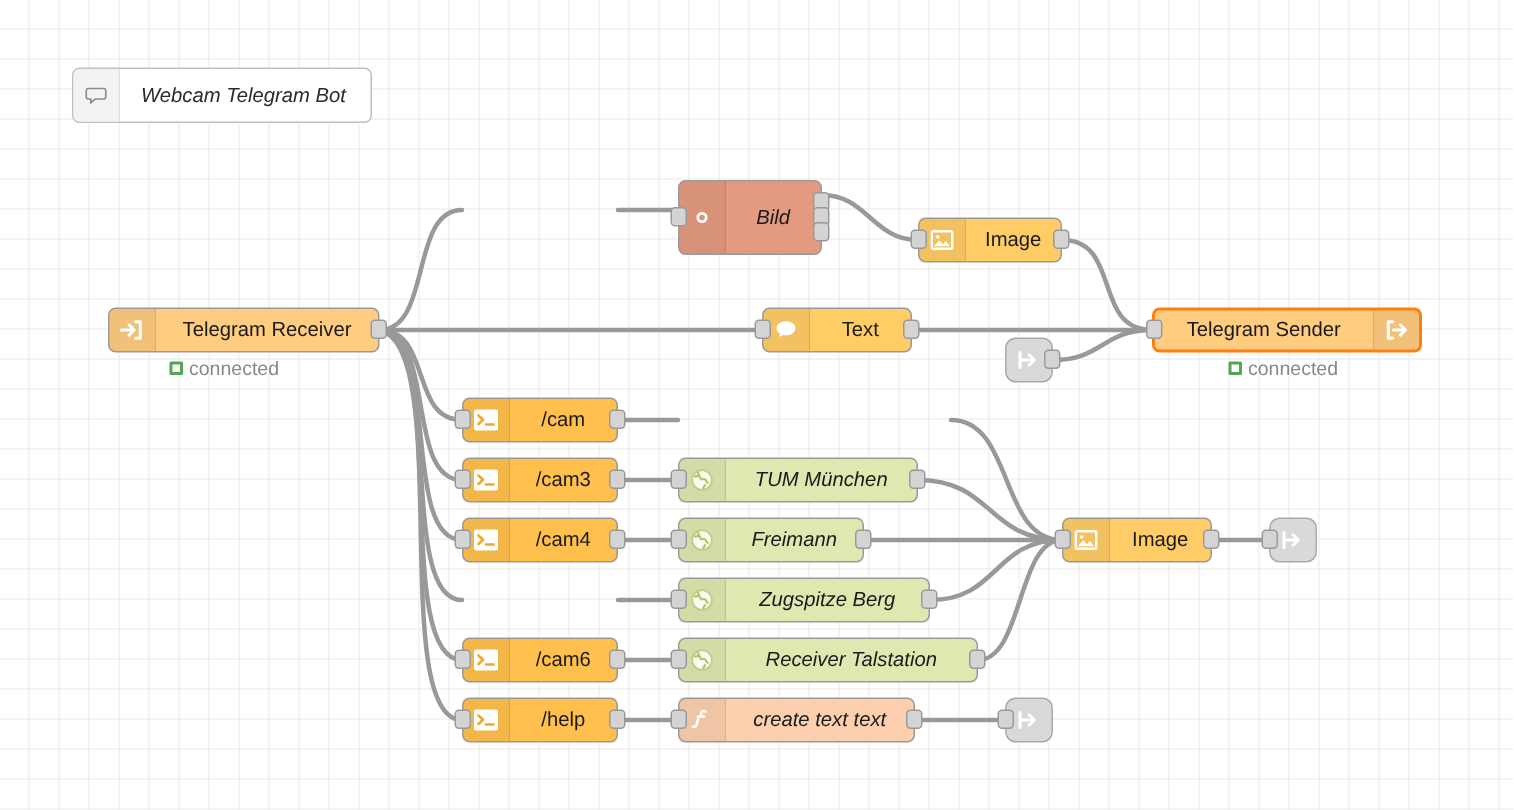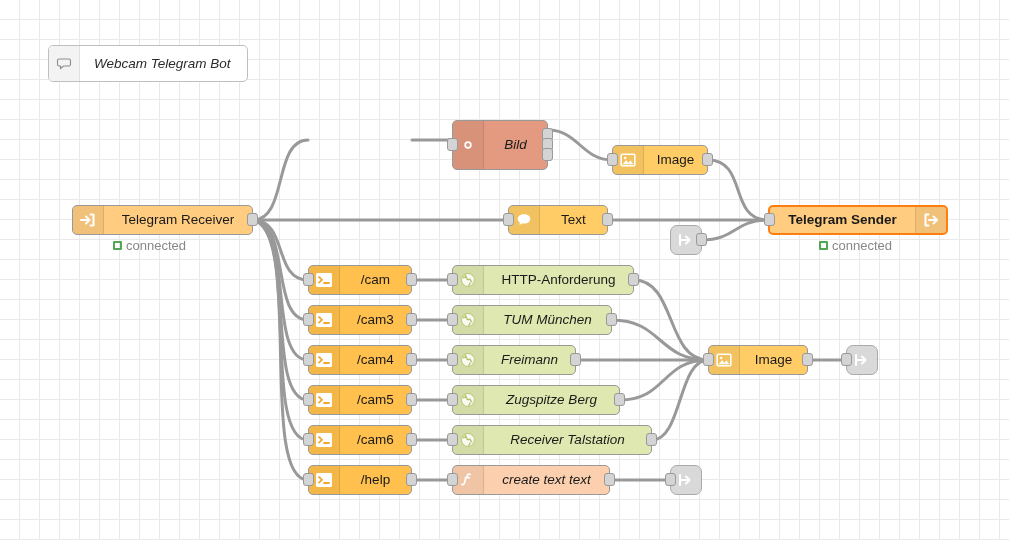--- a/index.html
+++ b/index.html
@@ -42,21 +42,20 @@
     border: 1px solid #999999;
     border-radius: 5px;
     display: flex;
     align-items: center;
     background: #ffcc66;
     z-index: 5;
   }
   .node.selected {
     border: 2px solid #ff7f0e;
     box-shadow: 0 0 0 0px #ff7f0e;
-    font-weight: bold;
   }
   .node .icon-box {
     width: 30px;
     height: 100%;
     flex: 0 0 30px;
     display: flex;
     align-items: center;
     justify-content: center;
     border-right: 1px solid rgba(0,0,0,0.10);
     background: rgba(0,0,0,0.05);
@@ -332,68 +331,45 @@
       <svg class="gl" width="20" height="18" viewBox="0 0 20 18">
         <rect x="2" y="2" width="16" height="14" rx="1.5" fill="#ffffff"></rect>
         <path d="M5 6l3 2.8L5 11.6M10 12h5" fill="none" stroke="#f0a830" stroke-width="1.8" stroke-linecap="round" stroke-linejoin="round"></path>
       </svg>
     </div>
     <div class="label">/cam4</div>
     <div class="port in"></div>
     <div class="port out"></div>
   </div>
 
-  <div class="node" style="left:308px; top:385px; width:104px; background:#ffc04d;">
+
+  <div class="node" style="left:308px; top:425px; width:104px; background:#ffc04d;">
     <div class="icon-box">
       <svg class="gl" width="20" height="18" viewBox="0 0 20 18">
         <rect x="2" y="2" width="16" height="14" rx="1.5" fill="#ffffff"></rect>
         <path d="M5 6l3 2.8L5 11.6M10 12h5" fill="none" stroke="#f0a830" stroke-width="1.8" stroke-linecap="round" stroke-linejoin="round"></path>
       </svg>
     </div>
-    <div class="label">/cam5</div>
-    <div class="port in"></div>
-    <div class="port out"></div>
-  </div>
-
-  <div class="node" style="left:308px; top:425px; width:104px; background:#ffc04d;">
+    <div class="label">/cam6</div>
+    <div class="port in"></div>
+    <div class="port out"></div>
+  </div>
+
+  <div class="node" style="left:308px; top:465px; width:104px; background:#ffc04d;">
     <div class="icon-box">
       <svg class="gl" width="20" height="18" viewBox="0 0 20 18">
         <rect x="2" y="2" width="16" height="14" rx="1.5" fill="#ffffff"></rect>
         <path d="M5 6l3 2.8L5 11.6M10 12h5" fill="none" stroke="#f0a830" stroke-width="1.8" stroke-linecap="round" stroke-linejoin="round"></path>
       </svg>
     </div>
-    <div class="label">/cam6</div>
-    <div class="port in"></div>
-    <div class="port out"></div>
-  </div>
-
-  <div class="node" style="left:308px; top:465px; width:104px; background:#ffc04d;">
-    <div class="icon-box">
-      <svg class="gl" width="20" height="18" viewBox="0 0 20 18">
-        <rect x="2" y="2" width="16" height="14" rx="1.5" fill="#ffffff"></rect>
-        <path d="M5 6l3 2.8L5 11.6M10 12h5" fill="none" stroke="#f0a830" stroke-width="1.8" stroke-linecap="round" stroke-linejoin="round"></path>
-      </svg>
-    </div>
     <div class="label">/help</div>
     <div class="port in"></div>
     <div class="port out"></div>
   </div>
 
-  <div class="node" style="left:452px; top:265px; width:182px; background:#dfe8b0;">
-    <div class="icon-box">
-      <svg class="gl" width="18" height="18" viewBox="0 0 18 18">
-        <circle cx="9" cy="9" r="6.6" fill="#ffffff" opacity="0.85"></circle>
-        <path d="M4.2 6.5c1.2.3 2-.6 3 0s.4 1.8 1.5 2 1.6-.6 2.4 0 .6 2.1 1.8 2.4M6 3.4c.6 1 .2 1.7 1.1 2.2M9.8 14.5c.2-1 1-1.2 1.2-2.2" fill="none" stroke="#b6c06a" stroke-width="1.4" stroke-linecap="round"></path>
-        <circle cx="9" cy="9" r="6.6" fill="none" stroke="#c3cc86" stroke-width="1.2"></circle>
-      </svg>
-    </div>
-    <div class="label">HTTP-Anforderung</div>
-    <div class="port in"></div>
-    <div class="port out"></div>
-  </div>
 
   <div class="node" style="left:452px; top:305px; width:160px; background:#dfe8b0;">
     <div class="icon-box">
       <svg class="gl" width="18" height="18" viewBox="0 0 18 18">
         <circle cx="9" cy="9" r="6.6" fill="#ffffff" opacity="0.85"></circle>
         <path d="M4.2 6.5c1.2.3 2-.6 3 0s.4 1.8 1.5 2 1.6-.6 2.4 0 .6 2.1 1.8 2.4M6 3.4c.6 1 .2 1.7 1.1 2.2M9.8 14.5c.2-1 1-1.2 1.2-2.2" fill="none" stroke="#b6c06a" stroke-width="1.4" stroke-linecap="round"></path>
         <circle cx="9" cy="9" r="6.6" fill="none" stroke="#c3cc86" stroke-width="1.2"></circle>
       </svg>
     </div>
     <div class="label italic">TUM München</div>

